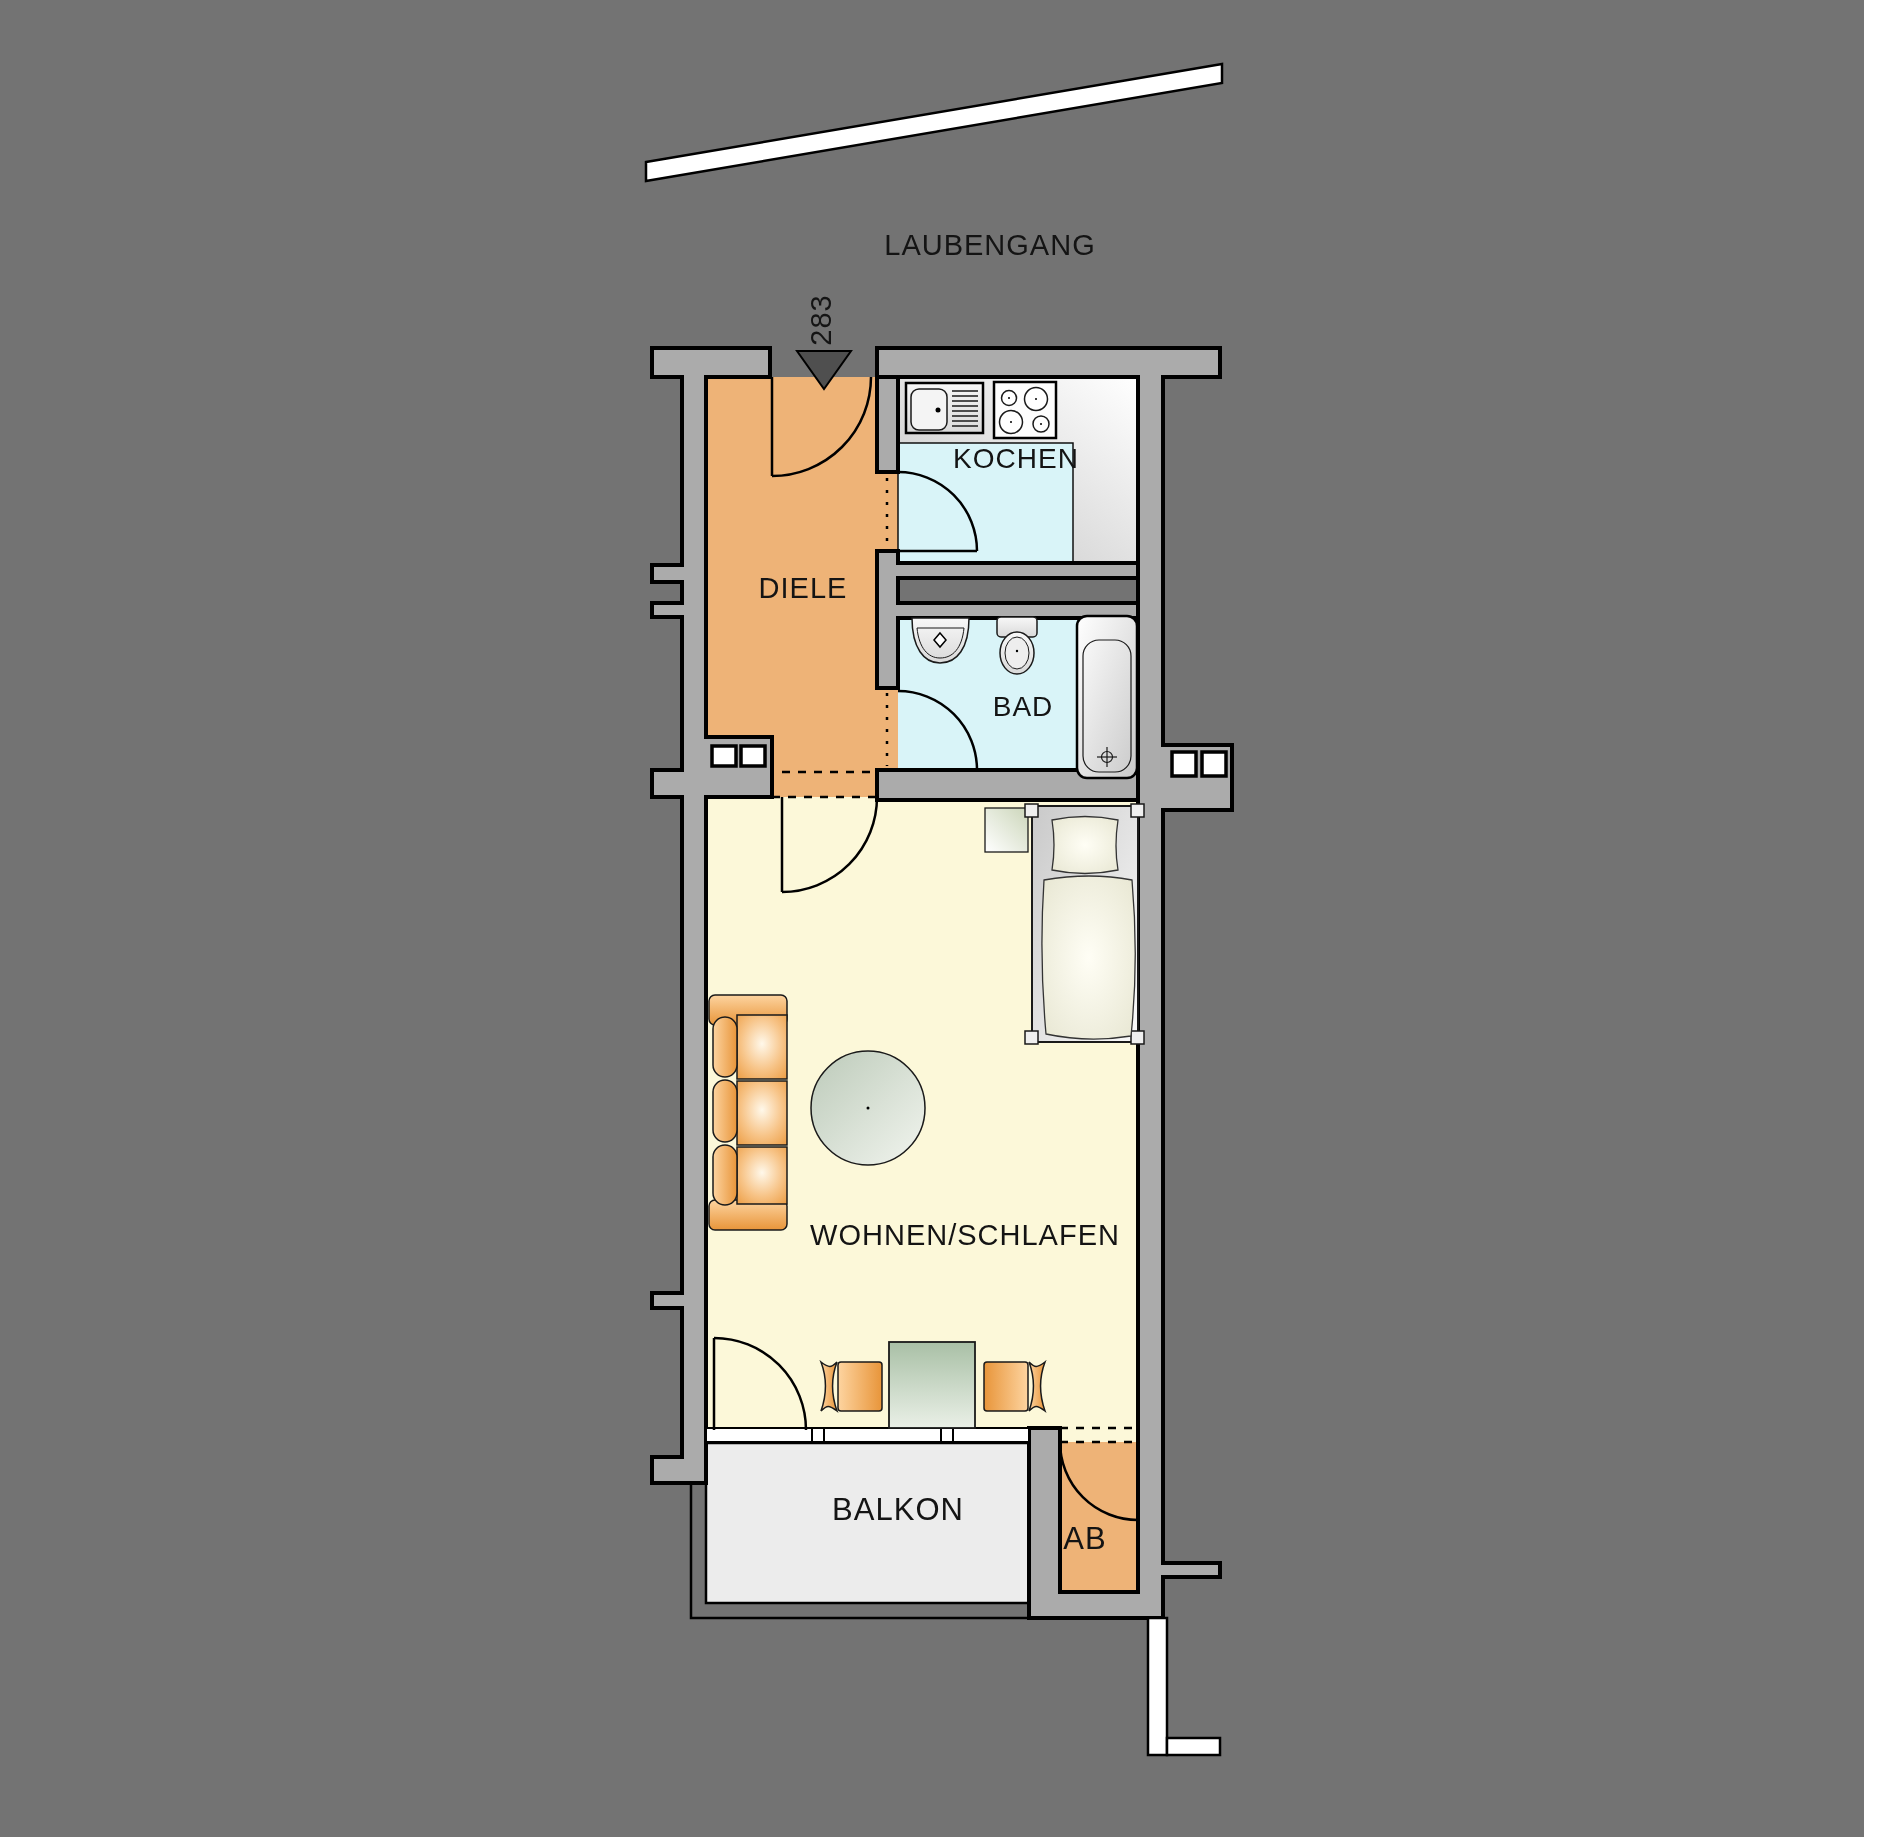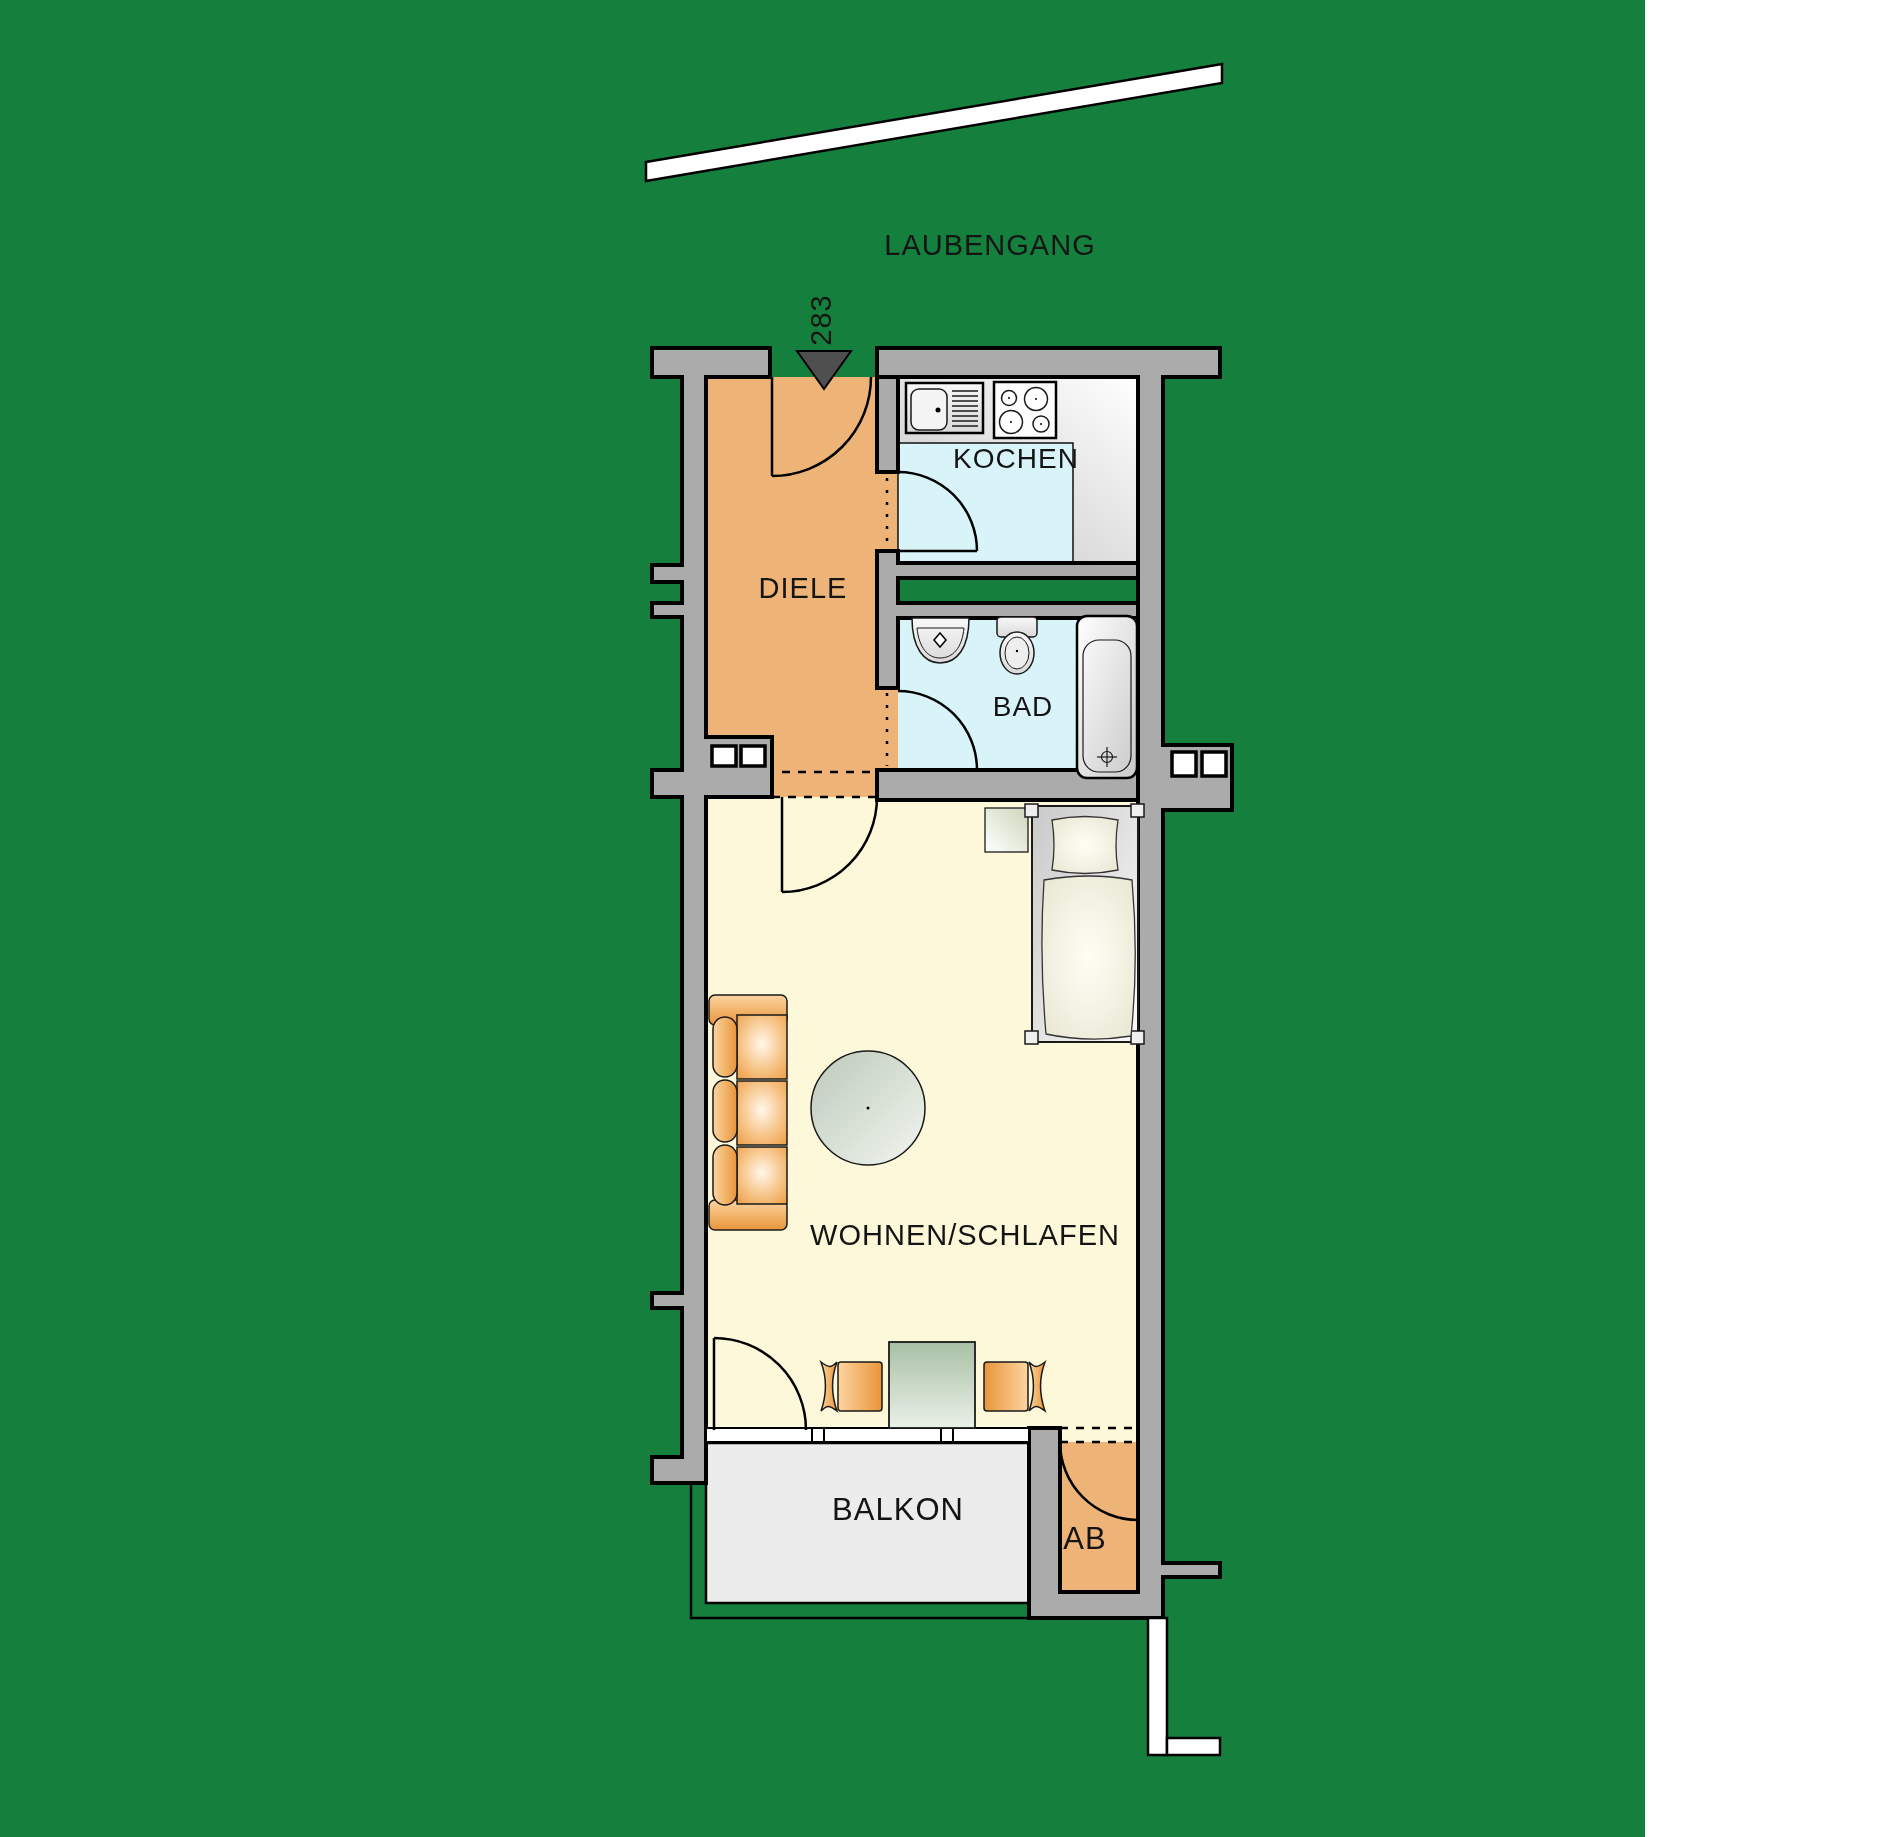--- a/index.html
+++ b/index.html
@@ -1,16 +1,16 @@
 <!DOCTYPE html>
 <html style="--wall: #ababab; --outline: #000000; --diele: #eeb377; --wet: #d9f4f8; --wohnen: #fcf8d9; --balkon: #ececec; --ab: #eeb377; --marker: #4f4f4f;"><head>
 <meta charset="utf-8">
 <style>
   html,body{margin:0;padding:0;background:#ffffff;}
-  .canvas{position:relative;width:1645px;height:1837px;background:#15803d;overflow:hidden;}
+  .canvas{position:relative;width:1864px;height:1837px;background:#737373;overflow:hidden;}
   svg{display:block;}
   .room-label{font-family:"Liberation Sans",sans-serif;fill:#141414;letter-spacing:1px;}
   .lbl-28{font-size:28px;}
   .lbl-29{font-size:29px;}
   .lbl-31{font-size:31px;}
   .wall{fill:var(--wall);stroke:#000;stroke-width:4;stroke-linejoin:miter;}
   .thinline{stroke:#000;fill:none;}
   .door{stroke:#000;stroke-width:2.5;fill:none;}
   .dashed{stroke:#000;stroke-width:2.5;fill:none;stroke-dasharray:8 8;}
   .dotted{stroke:#000;stroke-width:2.5;fill:none;stroke-dasharray:3 9;}

